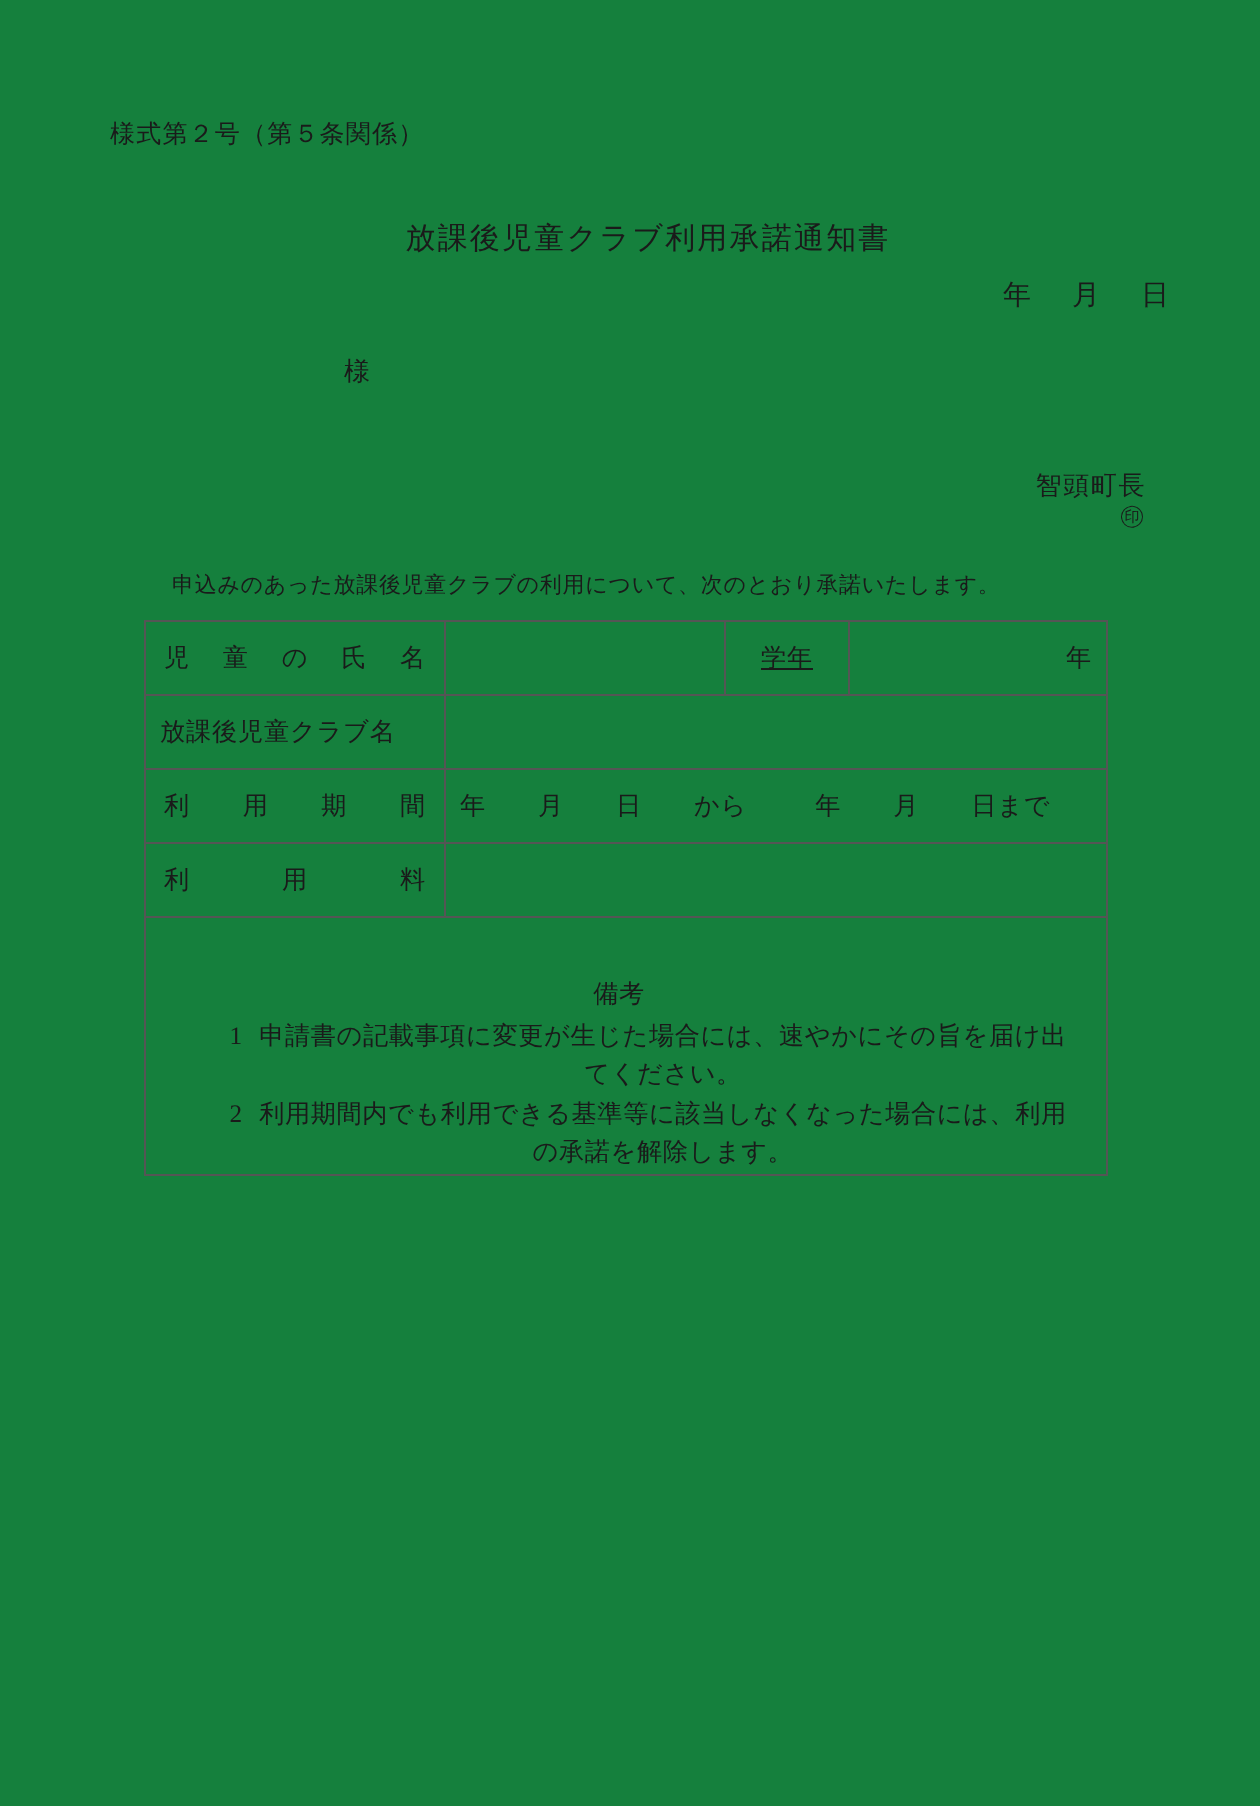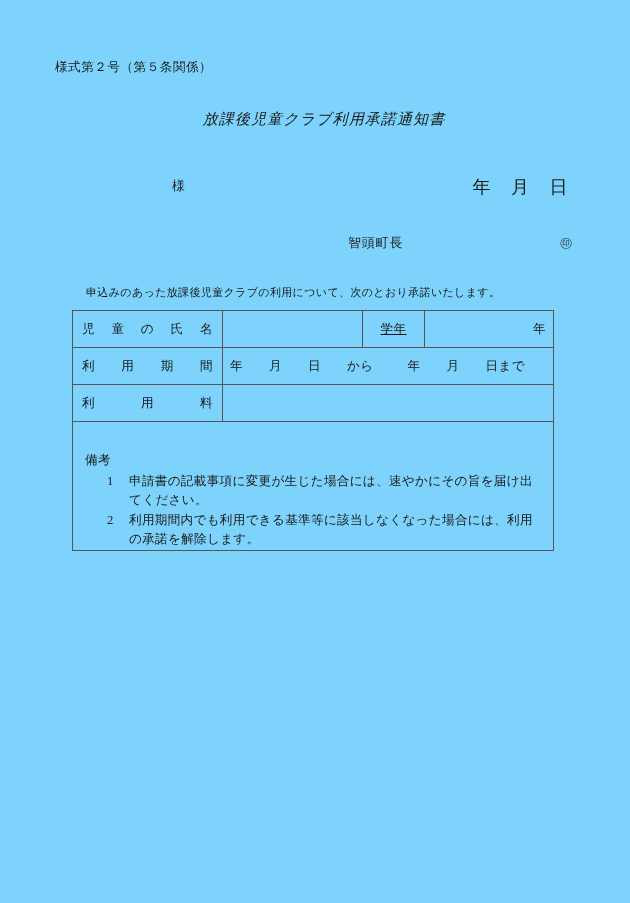--- a/index.html
+++ b/index.html
@@ -12,21 +12,21 @@
     height: 903px;
     position: relative;
     font-family: "Liberation Serif", "DejaVu Serif", serif;
     color: #1a1a1a;
     overflow: hidden;
   }
 
   .page {
     position: absolute;
     inset: 0;
-    background: #7dd3fc;
+    background: #15803d;
   }
 
   
   .form-no {
     position: absolute;
     left: 55px;
     top: 59px;
     font-size: 12.5px;
     letter-spacing: 0.6px;
     white-space: nowrap;
@@ -34,31 +34,29 @@
 
   .doc-title {
     position: absolute;
     left: 0;
     right: 0;
     top: 110px;
     text-align: center;
     font-size: 15px;
     letter-spacing: 1.1px;
     padding-left: 18px;
-    font-style: italic;
   }
 
   .date-line {
     position: absolute;
-    right: 62px;
+    right: 45px;
     top: 139px;
-    font-size: 18px;
+    font-size: 14px;
     letter-spacing: 0.5px;
     white-space: nowrap;
-    margin-top: 36px;
   }
   .date-line .sp { display: inline-block; width: 20px; }
 
   .addressee {
     position: absolute;
     left: 172px;
     top: 177px;
     font-size: 13px;
     letter-spacing: 0.5px;
     white-space: nowrap;
@@ -66,22 +64,23 @@
 
   .signer-row {
     position: absolute;
     left: 348px;
     right: 57px;
     top: 234px;
     font-size: 13px;
     letter-spacing: 0.8px;
     display: flex;
     justify-content: space-between;
-    align-items: center;
-    white-space: nowrap;
+    align-items: flex-end;
+    white-space: nowrap;
+    flex-direction: column;
   }
   .seal-mark {
     font-size: 12.5px;
     line-height: 1;
   }
 
   .intro {
     position: absolute;
     left: 86px;
     top: 285px;
@@ -128,20 +127,21 @@
     padding-left: 28px;
     white-space: nowrap;
   }
   .period-val .g { display: inline-block; width: 26px; }
   .period-val .g2 { display: inline-block; width: 34px; }
 
   .remarks-cell {
     height: 204px;
     vertical-align: top;
     padding: 0;
+    text-align: center;
   }
   .remarks-inner {
     padding: 29px 12px 0 5px;
     font-size: 12.6px;
     line-height: 1.55;
     letter-spacing: 0.3px;
   }
   .remarks-title { margin-bottom: 1px; }
   .remarks-list {
     margin: 0;
@@ -194,20 +194,24 @@
             <span>の</span>
             <span>氏</span>
             <span>名</span>
           </div>
         </td>
         <td></td>
         <td class="col-grade-label center">学年</td>
         <td class="col-grade-val right">年</td>
       </tr>
 
+      <tr>
+        <td class="col-label">放課後児童クラブ名</td>
+        <td colspan="3"></td>
+      </tr>
 
       <tr>
         <td class="col-label">
           <div class="spread">
             <span>利</span>
             <span>用</span>
             <span>期</span>
             <span>間</span>
           </div>
         </td>

